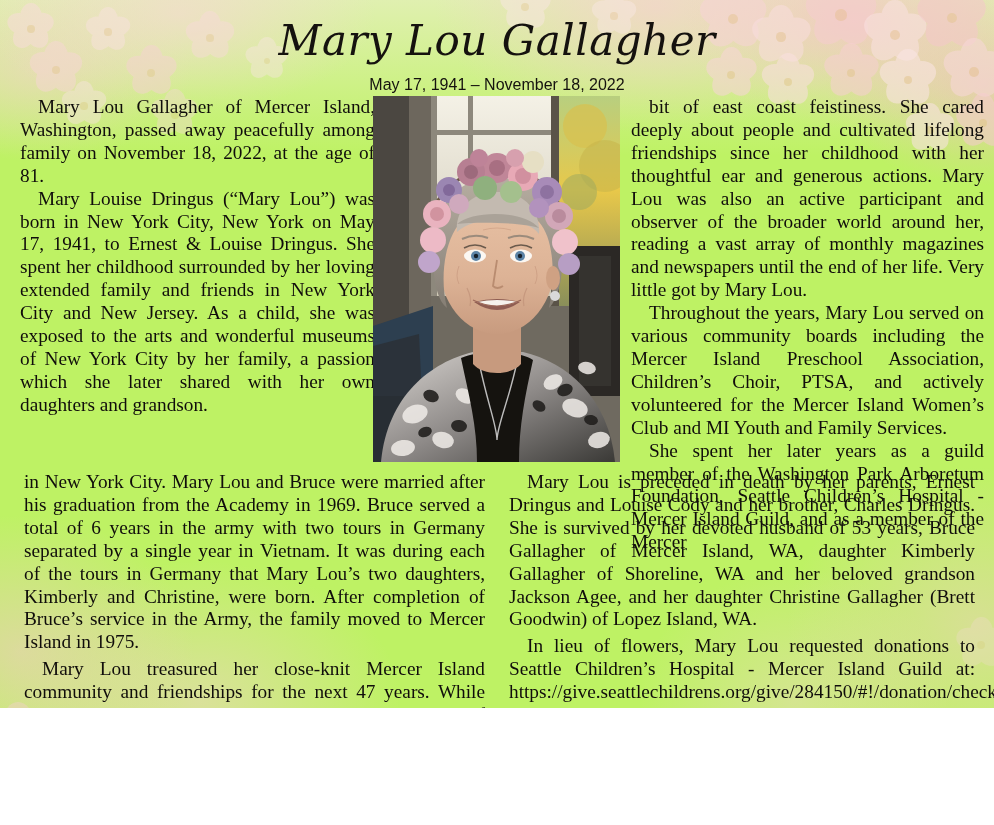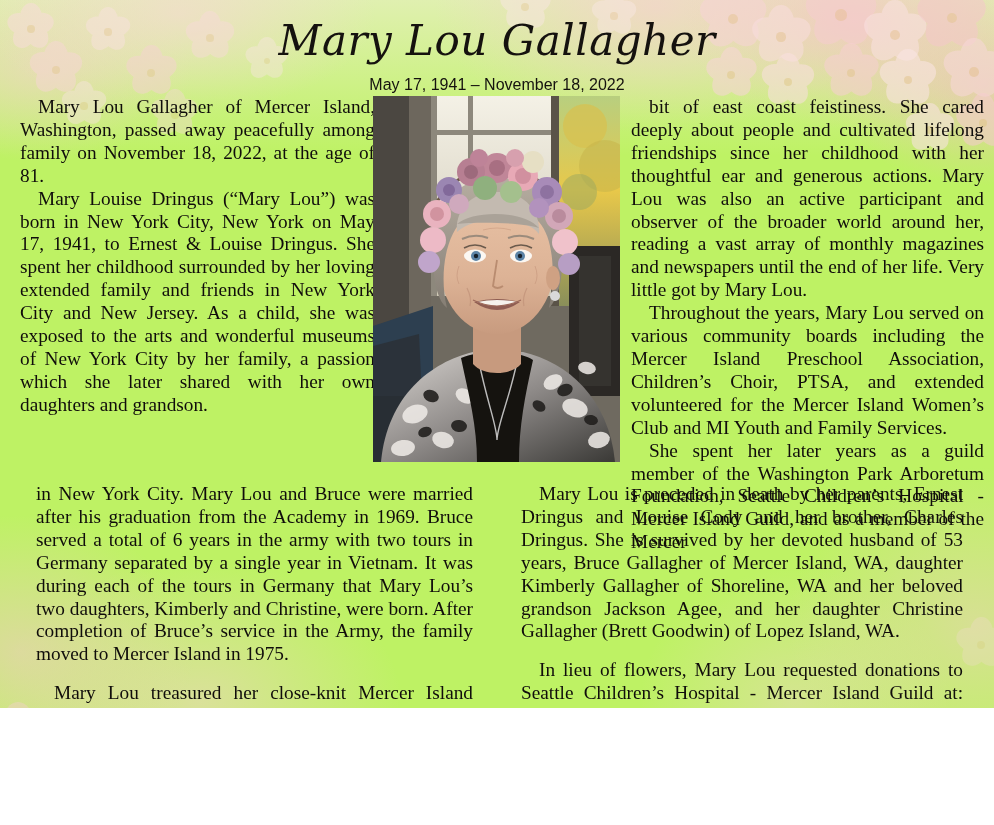--- a/index.html
+++ b/index.html
@@ -141,21 +141,21 @@
   .col-full-right {
     position: absolute;
     left: 505px;
     top: 371px;
     width: 474px;
     font-size: 19.3px;
     line-height: 22.9px;
     color: #100d0b;
     text-align: justify;
   }
-  .col-full-left p, .col-full-right p { margin: 16px; text-indent: 18px; }
+  .col-full-left p, .col-full-right p { margin: 4px; text-indent: 18px; }
   .col-full-left p.noindent, .col-full-right p.noindent { text-indent: 0; }
   .lastline { text-align: left; }
 
   
   .portrait {
     position: absolute;
     left: 373px;
     top: 96px;
     width: 247px;
     height: 366px;
@@ -571,21 +571,21 @@
 
   <div class="body-wrap">
 
     <div class="col col-left">
       <p>Mary Lou Gallagher of Mercer Island, Washington, passed away peacefully among family on November 18, 2022, at the age of 81.</p>
       <p>Mary Louise Dringus (“Mary Lou”) was born in New York City, New York on May 17, 1941, to Ernest &amp; Louise Dringus. She spent her childhood surrounded by her loving extended family and friends in New York City and New Jersey. As a child, she was exposed to the arts and wonderful museums of New York City by her family, a passion which she later shared with her own daughters and grandson.</p>
     </div>
 
     <div class="col col-right">
       <p>bit of east coast feistiness. She cared deeply about people and cultivated lifelong friendships since her childhood with her thoughtful ear and generous actions. Mary Lou was also an active participant and observer of the broader world around her, reading a vast array of monthly magazines and newspapers until the end of her life. Very little got by Mary Lou.</p>
-      <p>Throughout the years, Mary Lou served on various community boards including the Mercer Island Preschool Association, Children’s Choir, PTSA, and extended volunteered for the Mercer Island Women’s Club and MI Youth and Family Services.</p>
+      <p>Throughout the years, Mary Lou served on various community boards including the Mercer Island Preschool Association, Children’s Choir, PTSA, and actively volunteered for the Mercer Island Women’s Club and MI Youth and Family Services.</p>
       <p>She spent her later years as a guild member of the Washington Park Arboretum Foundation, Seattle Children’s Hospital - Mercer Island Guild, and as a member of the Mercer</p>
     </div>
 
     <div class="col-full-left">
       <p class="noindent">in New York City. Mary Lou and Bruce were married after his graduation from the Academy in 1969. Bruce served a total of 6 years in the army with two tours in Germany separated by a single year in Vietnam. It was during each of the tours in Germany that Mary Lou’s two daughters, Kimberly and Christine, were born. After completion of Bruce’s service in the Army, the family moved to Mercer Island in 1975.</p>
       <p>Mary Lou treasured her close-knit Mercer Island community and friendships for the next 47 years. While raising her daughters, Mary Lou turned her love of collecting beautiful objects into an antique business called “The Jersey Peddler”. However, if asked, she would say that her greatest collection was her collection of friends. Mary Lou never met a stranger in her life. She was outgoing, thoughtful, caring, and loyal – all accented with a friendly</p>
     </div>
 
     <div class="col-full-right">
       <p>Mary Lou is preceded in death by her parents, Ernest Dringus and Louise Cody and her brother, Charles Dringus. She is survived by her devoted husband of 53 years, Bruce Gallagher of Mercer Island, WA, daughter Kimberly Gallagher of Shoreline, WA and her beloved grandson Jackson Agee, and her daughter Christine Gallagher (Brett Goodwin) of Lopez Island, WA.</p>

